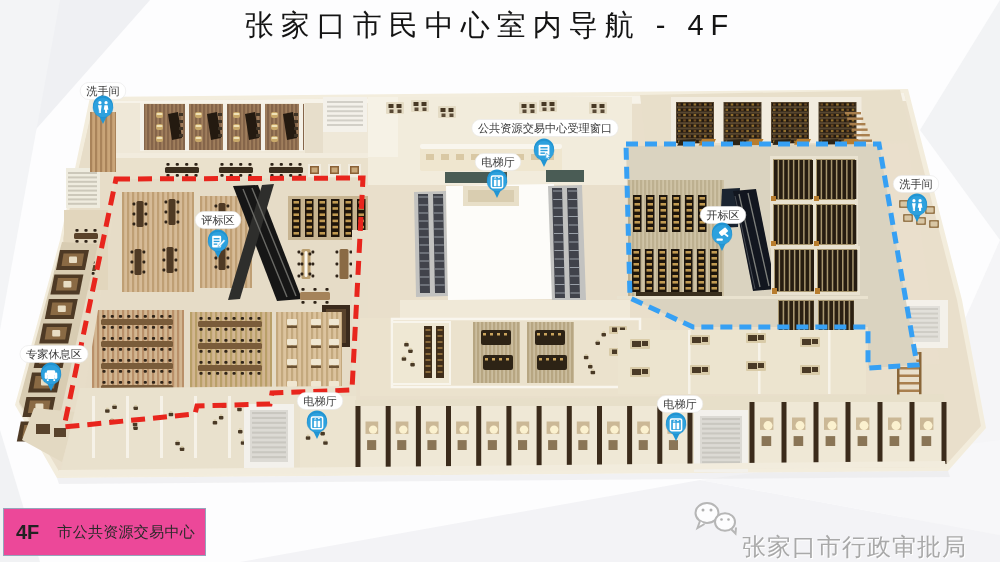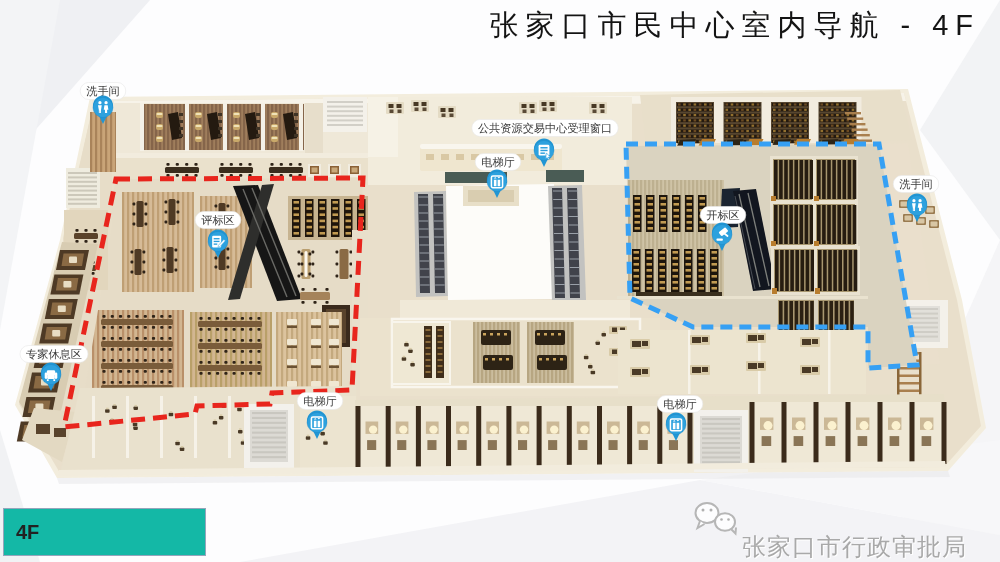--- a/index.html
+++ b/index.html
@@ -1,18 +1,18 @@
 <!DOCTYPE html>
 <html><head><meta charset="utf-8">
 <style>
 html,body{margin:0;padding:0;width:1000px;height:562px;overflow:hidden;background:#fff;
 font-family:"Liberation Sans",sans-serif;}
-.title{position:absolute;left:0;top:6px;width:980px;text-align:right;font-size:29px;
+.title{position:absolute;left:0;top:6px;width:980px;text-align:center;font-size:29px;
 letter-spacing:7px;color:#141414;font-weight:500;}
-.fbox{position:absolute;left:3px;top:508px;width:203px;height:48px;background:#14b8a6;
+.fbox{position:absolute;left:3px;top:508px;width:203px;height:48px;background:#ec4899;
 border:1px solid #95a5bb;display:flex;align-items:center;white-space:nowrap;box-sizing:border-box;}
 .fbox .f{font-size:20px;font-weight:bold;color:#222;margin-left:12px;}
 .fbox .t{font-size:15px;color:#2a2a2a;margin-left:18px;letter-spacing:0.3px;}
 .wx{position:absolute;left:742px;top:531px;font-size:24px;color:#a9a9a9;letter-spacing:1px;
 text-shadow:1px 1px 0 #fff;white-space:nowrap;}
 </style></head>
 <body>
 <svg width="1000" height="562" viewBox="0 0 1000 562" xmlns="http://www.w3.org/2000/svg" style="position:absolute;left:0;top:0">
 <rect width="1000" height="562" fill="#fdfdfe"></rect>
 <polygon points="0,0 150,0 0,170" fill="#eff0f3"></polygon>
@@ -1644,13 +1644,14 @@
 <g fill="#b0b0b0">
 <circle cx="703" cy="510" r="1.5"></circle>
       <circle cx="711" cy="510" r="1.5"></circle>
 <circle cx="721.5" cy="519.5" r="1.3"></circle>
       <circle cx="728.5" cy="519.5" r="1.3"></circle>
 </g>
 </svg>
 <div class="title">张家口市民中心室内导航 - 4F</div>
 <div class="fbox">
     <span class="f">4F</span>
+    <span class="t">市公共资源交易中心</span>
   </div>
 <div class="wx">张家口市行政审批局</div>
 </body></html>

